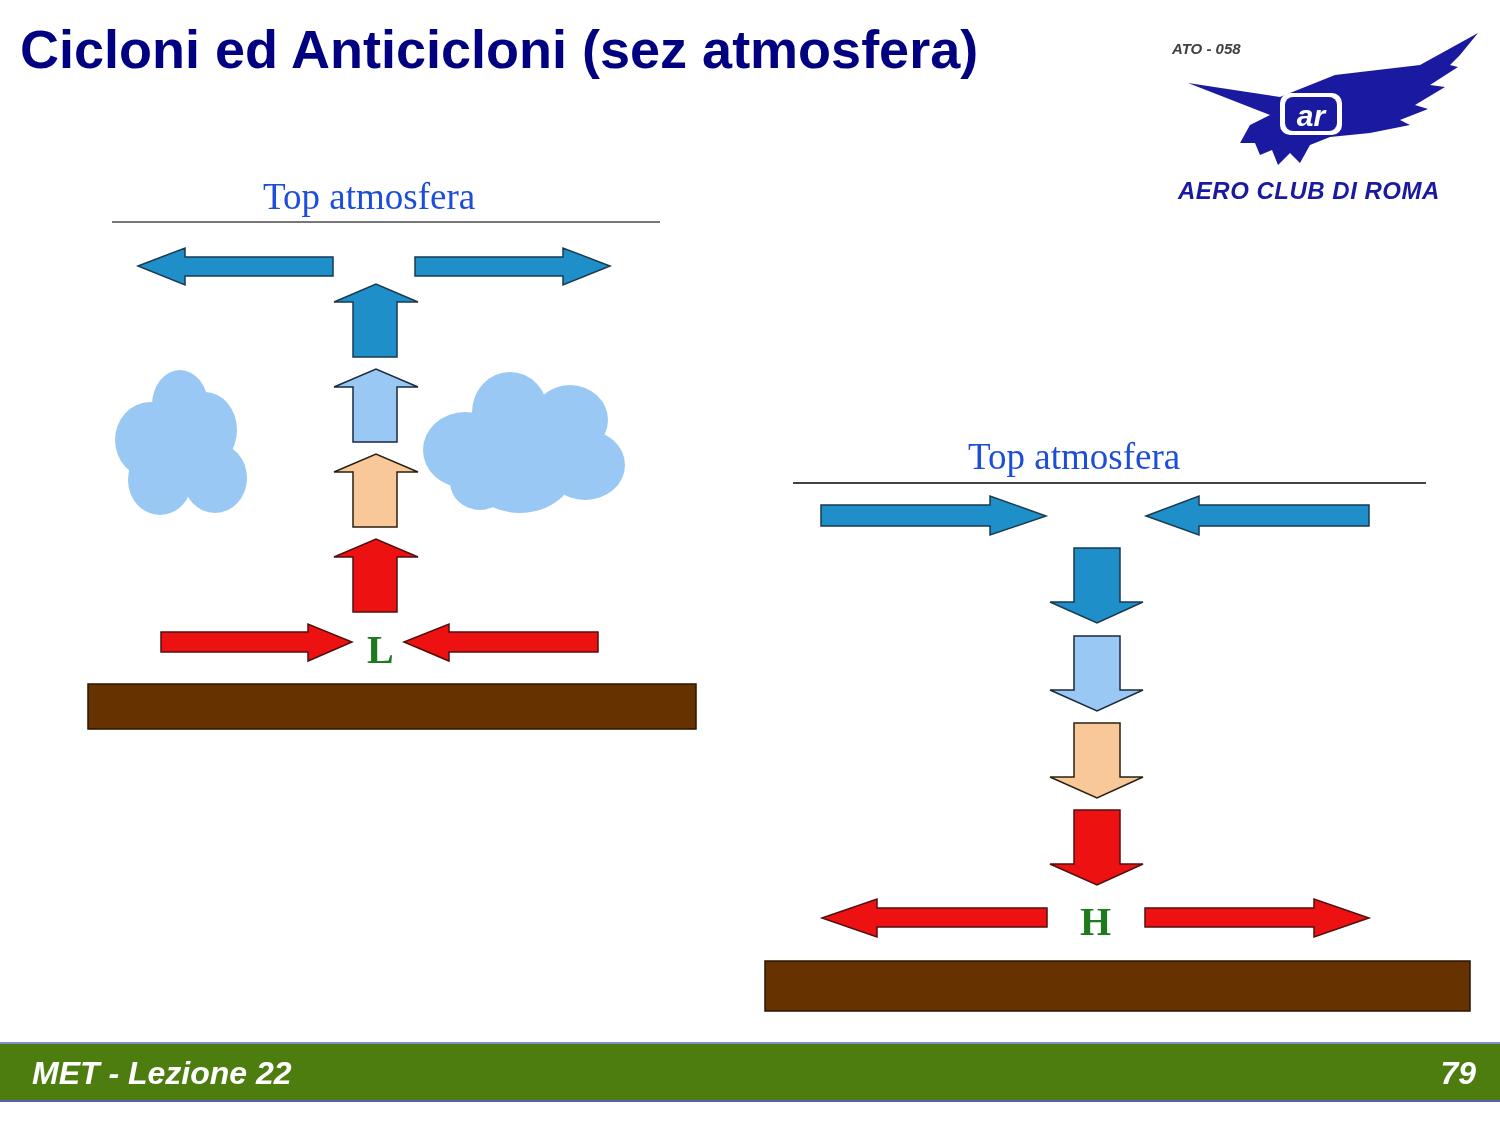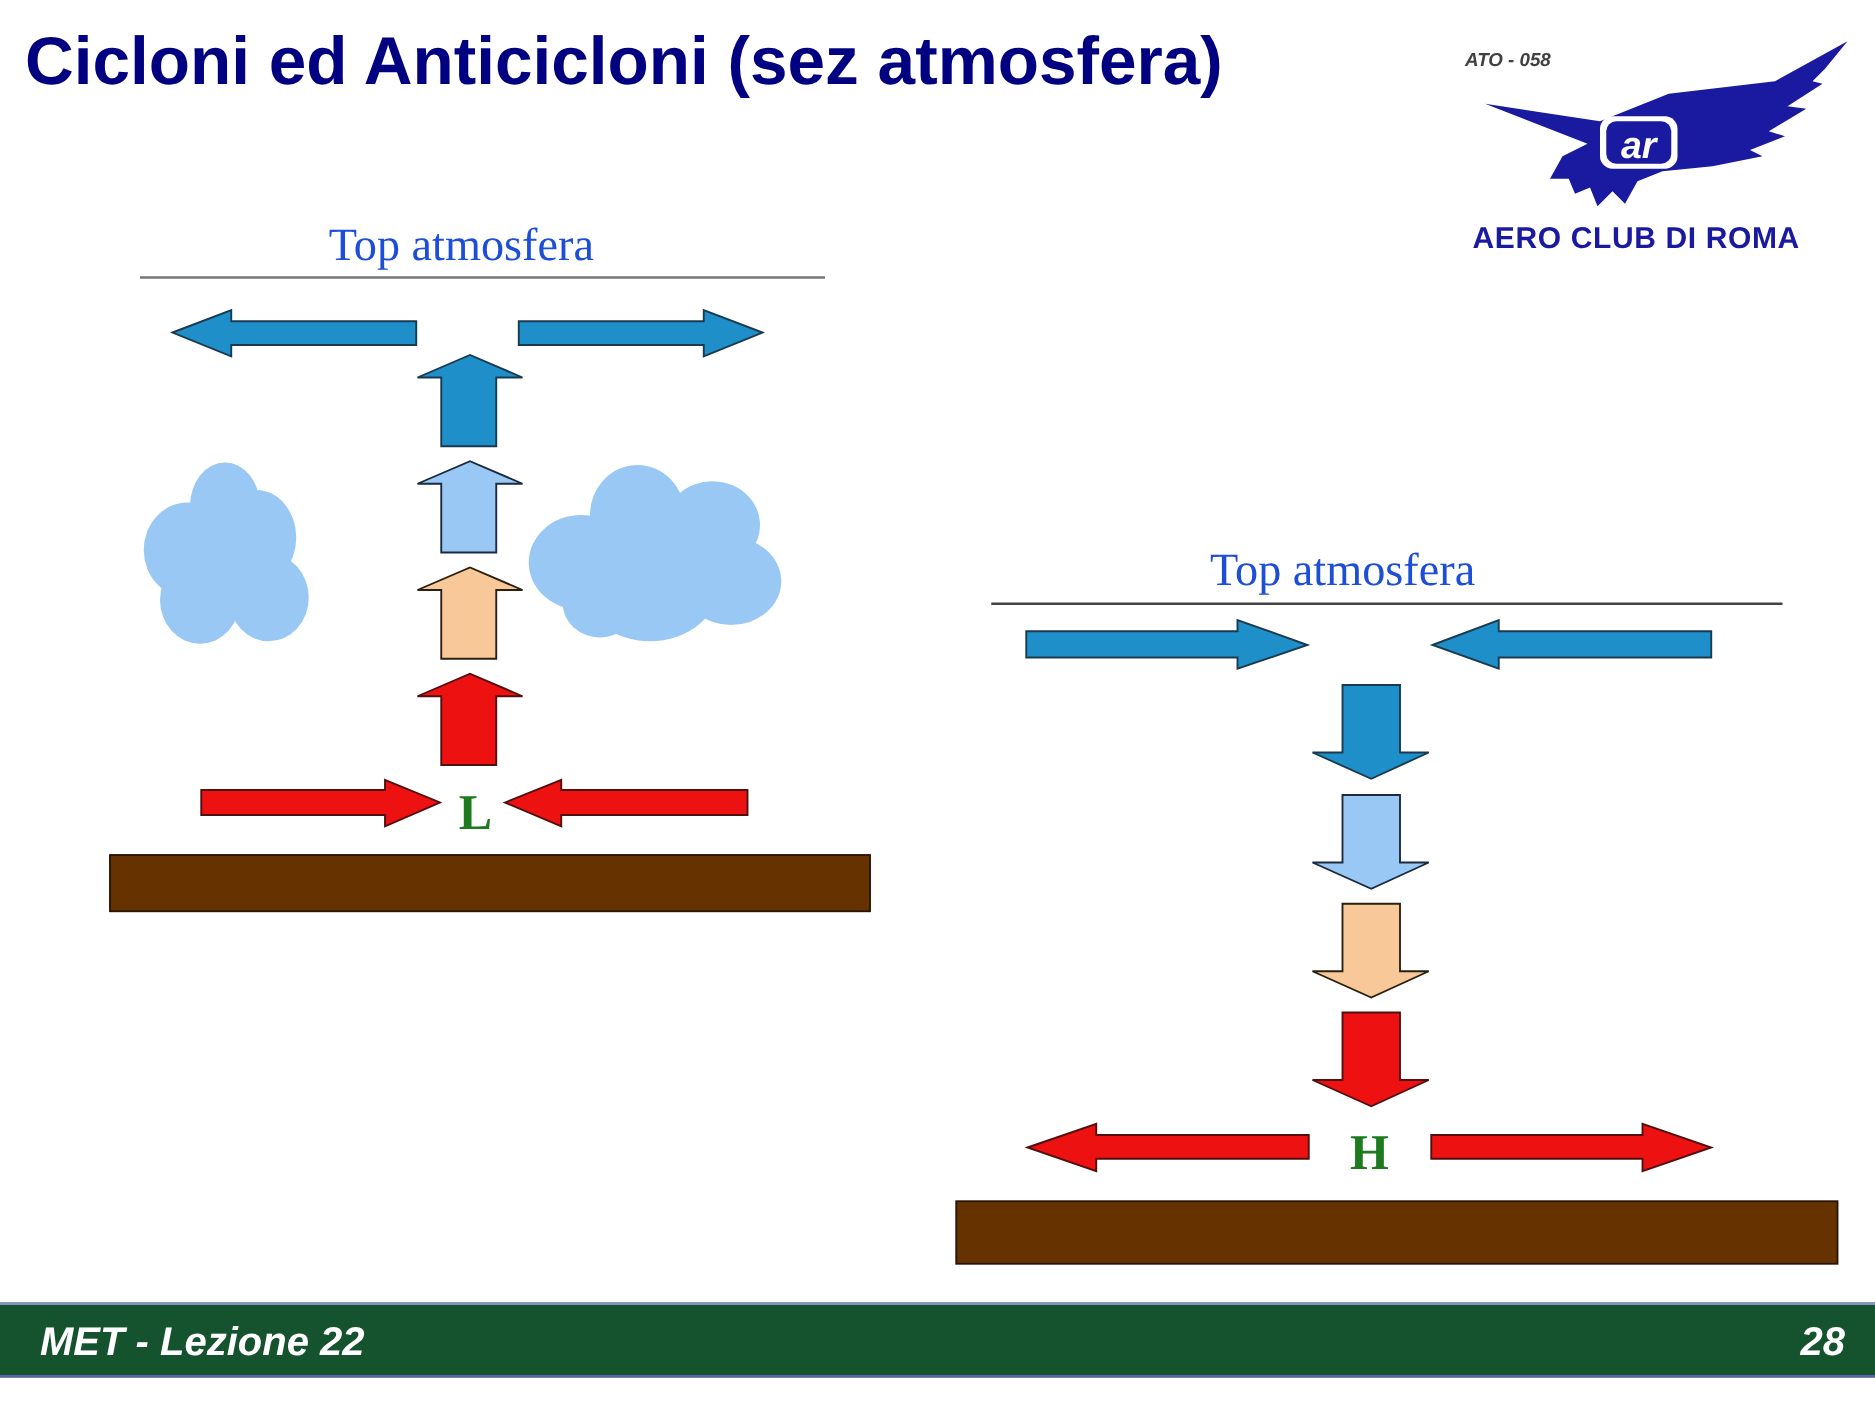--- a/index.html
+++ b/index.html
@@ -10,36 +10,36 @@
     font-size: 54px; color: #000080; letter-spacing: 0px; margin: 0; line-height: 1;
   }
   .logo { position: absolute; left: 1160px; top: 25px; width: 330px; height: 185px; }
   .logo .ato {
     position: absolute; left: 12px; top: 15px;
     font-family: "Liberation Sans", sans-serif; font-weight: bold; font-style: italic;
     font-size: 15px; color: #404040;
   }
   .logo .club {
     position: absolute; left: 18px; top: 152px;
-    font-family: "Liberation Sans", sans-serif; font-weight: bold; 
+    font-family: "Liberation Sans", sans-serif; font-weight: bold; font-style: italic;
     font-size: 24px; color: #1a1aa0; letter-spacing: 0.5px;
   }
   .logo svg { position: absolute; left: 0; top: 0; }
   .diagram { position: absolute; left: 0; top: 0; }
   .top-label {
     position: absolute; font-family: "Liberation Serif", serif;
     font-size: 37px; color: #1d4ed8; line-height: 1; white-space: nowrap;
   }
   .letter {
     position: absolute; font-family: "Liberation Serif", serif; font-weight: bold;
     font-size: 40px; color: #1e7a1e; line-height: 1;
   }
   .footer {
     position: absolute; left: 0; top: 1042px; width: 1500px; height: 60px;
-    background: #14532d; border-top: 2px solid #8a8ec8; border-bottom: 2px solid #5a5eb0;
+    background: #4d7c0f; border-top: 2px solid #8a8ec8; border-bottom: 2px solid #5a5eb0;
     box-sizing: border-box;
   }
   .footer .left {
     position: absolute; left: 32px; top: 13px;
     font-family: "Liberation Sans", sans-serif; font-weight: bold; font-style: italic;
     font-size: 32px; color: #ffffff; line-height: 1;
   }
   .footer .right {
     position: absolute; right: 24px; top: 13px;
     font-family: "Liberation Sans", sans-serif; font-weight: bold; font-style: italic;
@@ -146,14 +146,14 @@
   </g>
   <g>
     <polygon points="1145,908 1314,908 1314,899 1369,918 1314,937 1314,927 1145,927" fill="#ee1111" stroke="#501010" stroke-width="1.5"></polygon>
   </g>
 
   <rect x="765" y="961" width="705" height="50" fill="#663300" stroke="#2a1500" stroke-width="1.5"></rect>
 </svg>
 
 <div class="footer">
   <span class="left">MET - Lezione 22</span>
-  <span class="right">28</span>
+  <span class="right">79</span>
 </div>
 
 </body></html>

